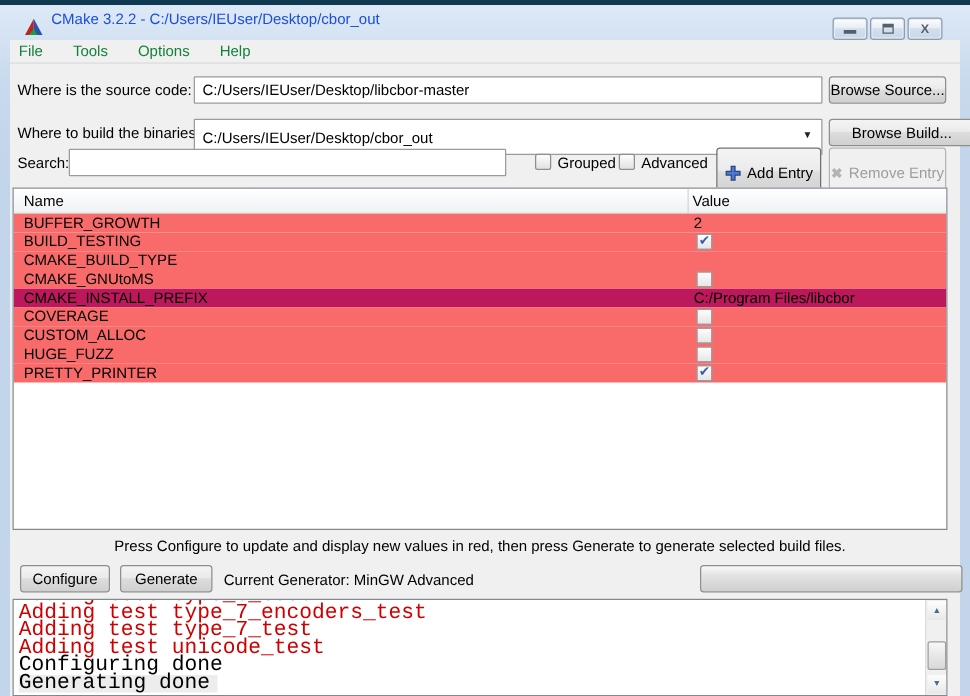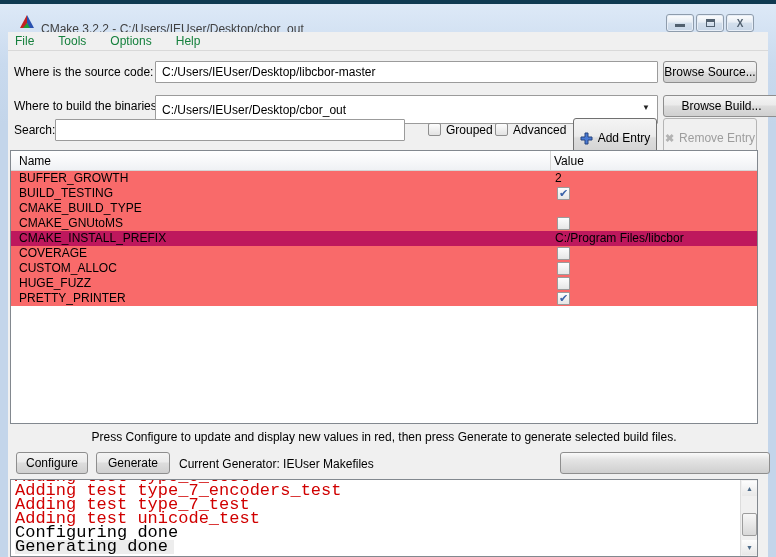--- a/index.html
+++ b/index.html
@@ -9,21 +9,21 @@
     font-family:"Liberation Sans", sans-serif; font-size:12px; color:#000;
     background:#c3d5ea;
   }
   .desktop-strip { position:absolute; left:0; top:0; width:776px; height:4px; background:#0f3a51; }
   .frame { position:absolute; left:0; top:4px; width:776px; height:553px;
     background:linear-gradient(#dde9f7, #c9daee 60px, #c3d5ea 120px); }
 
   
   .titlebar { position:absolute; left:0; top:4px; width:776px; height:28px; }
   .app-icon { position:absolute; left:19px; top:10px; width:16px; height:16px; }
-  .win-title { position:absolute; left:41px; top:18px; color:#404040; }
+  .win-title { position:absolute; left:41px; top:4px; color:#1d4ed8; }
   .win-btn { position:absolute; top:10px; width:28px; height:18px;
     border:1px solid #8e9cac; border-radius:3px;
     background:linear-gradient(#fdfdfd,#e8eef5 45%,#d3dfec 50%,#c8d7e8);
     display:flex; align-items:center; justify-content:center;
     color:#51606f; font-weight:bold; font-size:10px; box-shadow:0 0 0 1px #e7eef7 inset; }
   .btn-min { left:666px; } .btn-max { left:696px; } .btn-close { left:726px; }
   .glyph-min { width:10px; height:3px; background:#51606f; margin-top:5px; }
   .glyph-max { width:9px; height:8px; border:1px solid #51606f; border-top:3px solid #51606f; background:transparent; }
 
   
@@ -217,21 +217,21 @@
   </div>
 
   <div class="hint">Press Configure to update and display new values in red, then press Generate to generate selected build files.</div>
 
   <div class="btn" style="left:16px; top:452px; width:72px;">
       <span>Configure</span>
     </div>
   <div class="btn" style="left:96px; top:452px; width:74px;">
       <span>Generate</span>
     </div>
-  <span class="gen-label">Current Generator: IEUser Makefiles</span>
+  <span class="gen-label">Current Generator: MinGW Advanced</span>
   <div class="progress"></div>
 
   <div class="log">
     <div class="log-content"><div style="color: rgb(208, 0, 0);"><span class="log-line">Adding test type_6_test</span></div><div style="color: rgb(208, 0, 0);"><span class="log-line">Adding test type_7_encoders_test</span></div><div style="color: rgb(208, 0, 0);"><span class="log-line">Adding test type_7_test</span></div><div style="color: rgb(208, 0, 0);"><span class="log-line">Adding test unicode_test</span></div><div style="color: rgb(0, 0, 0);"><span class="log-line">Configuring done</span></div><div style="color: rgb(0, 0, 0);"><span class="log-line hl">Generating done</span></div></div>
     <div class="log-scroll">
       <div class="sb-btn sb-up">▲</div>
       <div class="sb-thumb"></div>
       <div class="sb-btn sb-down">▼</div>
     </div>
   </div>

